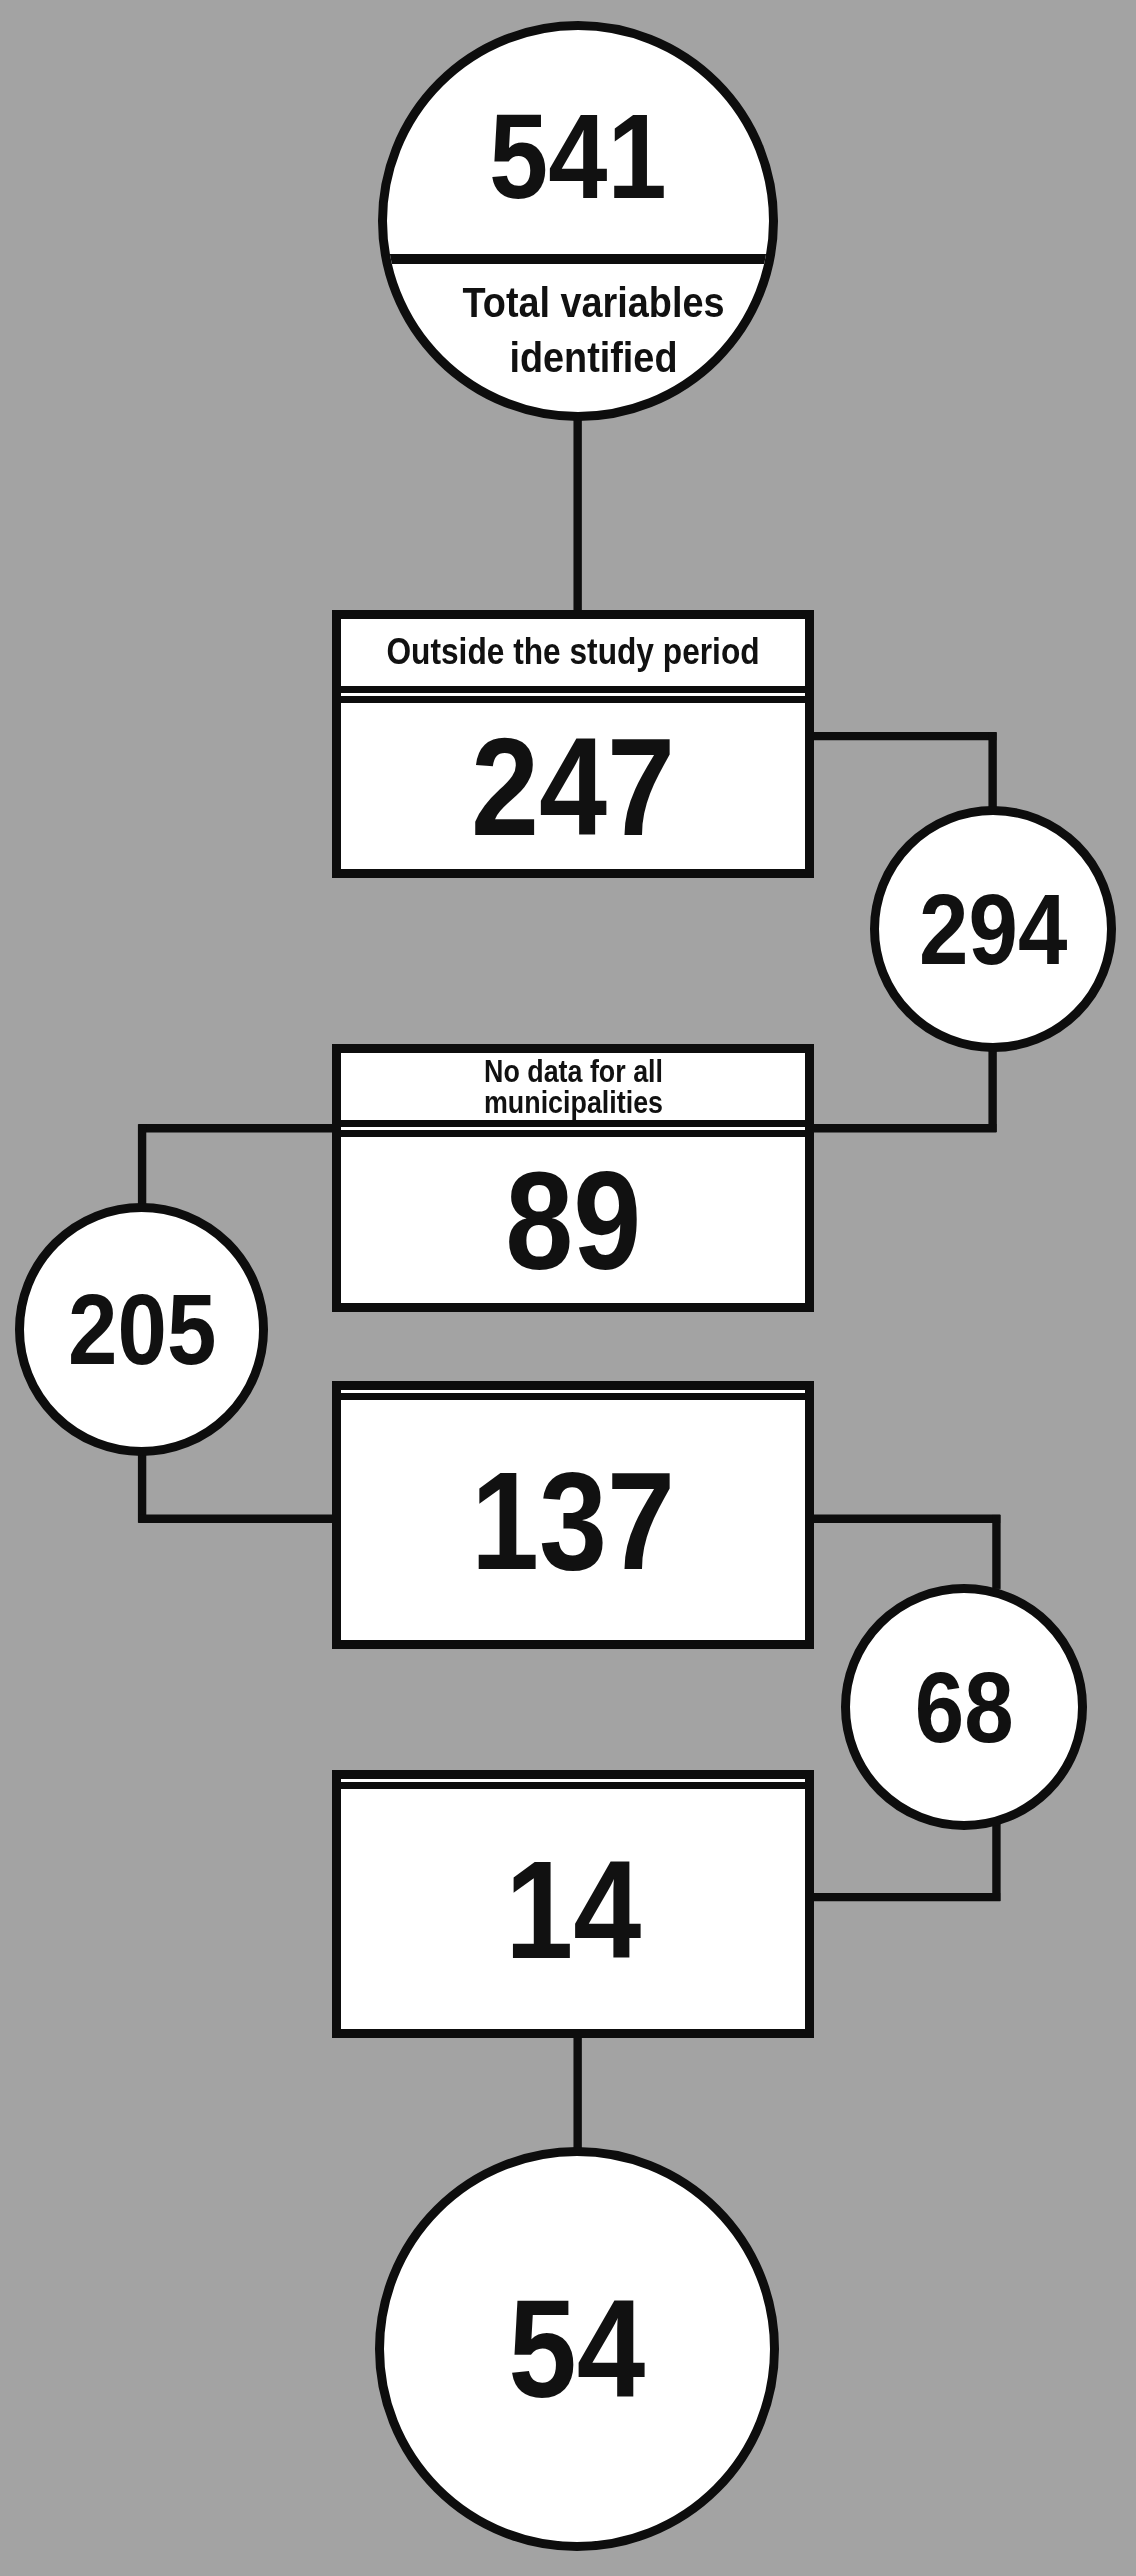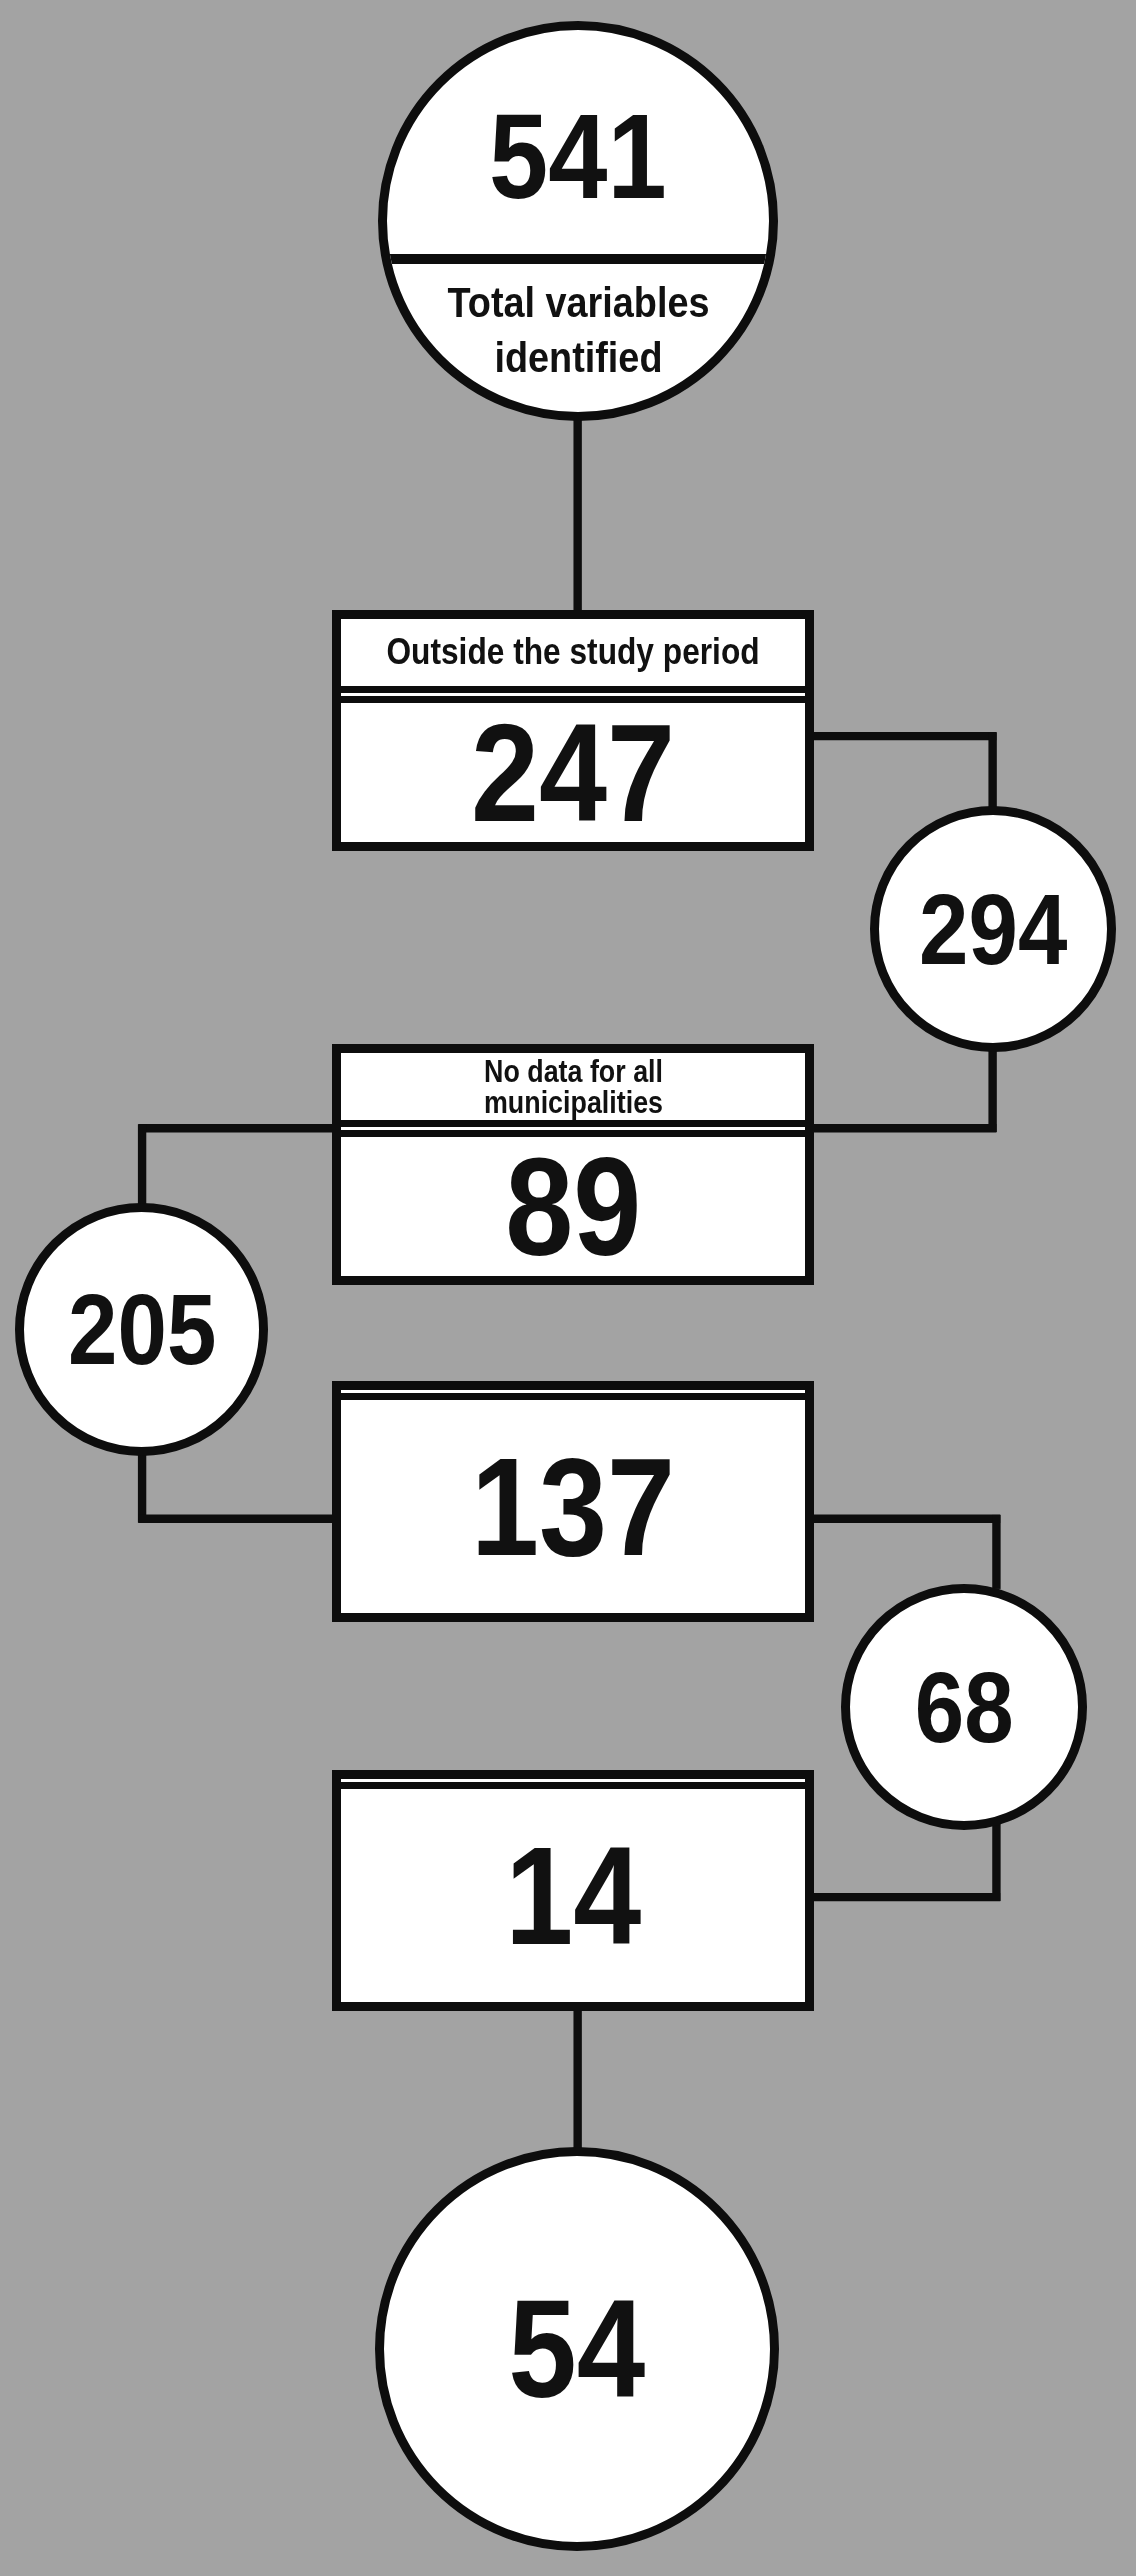--- a/index.html
+++ b/index.html
@@ -50,31 +50,31 @@
     position: absolute; left: 0; right: 0; top: 30.5px; height: 191px;
     display: flex; align-items: center; justify-content: center;
     font-size: 121px;
   }
   .start-divider {
     position: absolute; left: -23px; right: -23px; top: 224px; height: 10px;
     background: #0d0d0d;
   }
   .start-label {
     position: absolute; left: 0; right: 0; top: 246px;
-    display: flex; justify-content: center;
+    display: flex; justify-content: flex-end;
     font-size: 42px; line-height: 1.3; text-align: center;
   }
   .start-label .txt {
     width: 351px; white-space: normal; transform: scaleX(0.9);
   }
 
   
   .xbox {
     position: absolute;
-    left: 332px; width: 482px; height: 241px;
+    left: 332px; width: 482px; height: 268px;
     box-sizing: border-box;
     border: 9.2px solid #0d0d0d;
     background: #ffffff;
     display: flex; flex-direction: column;
   }
   .xbox-1 { top: 610px; }
   .xbox-2 { top: 1044px; }
   .xbox-3 { top: 1381px; }
   .xbox-4 { top: 1770px; }
 

